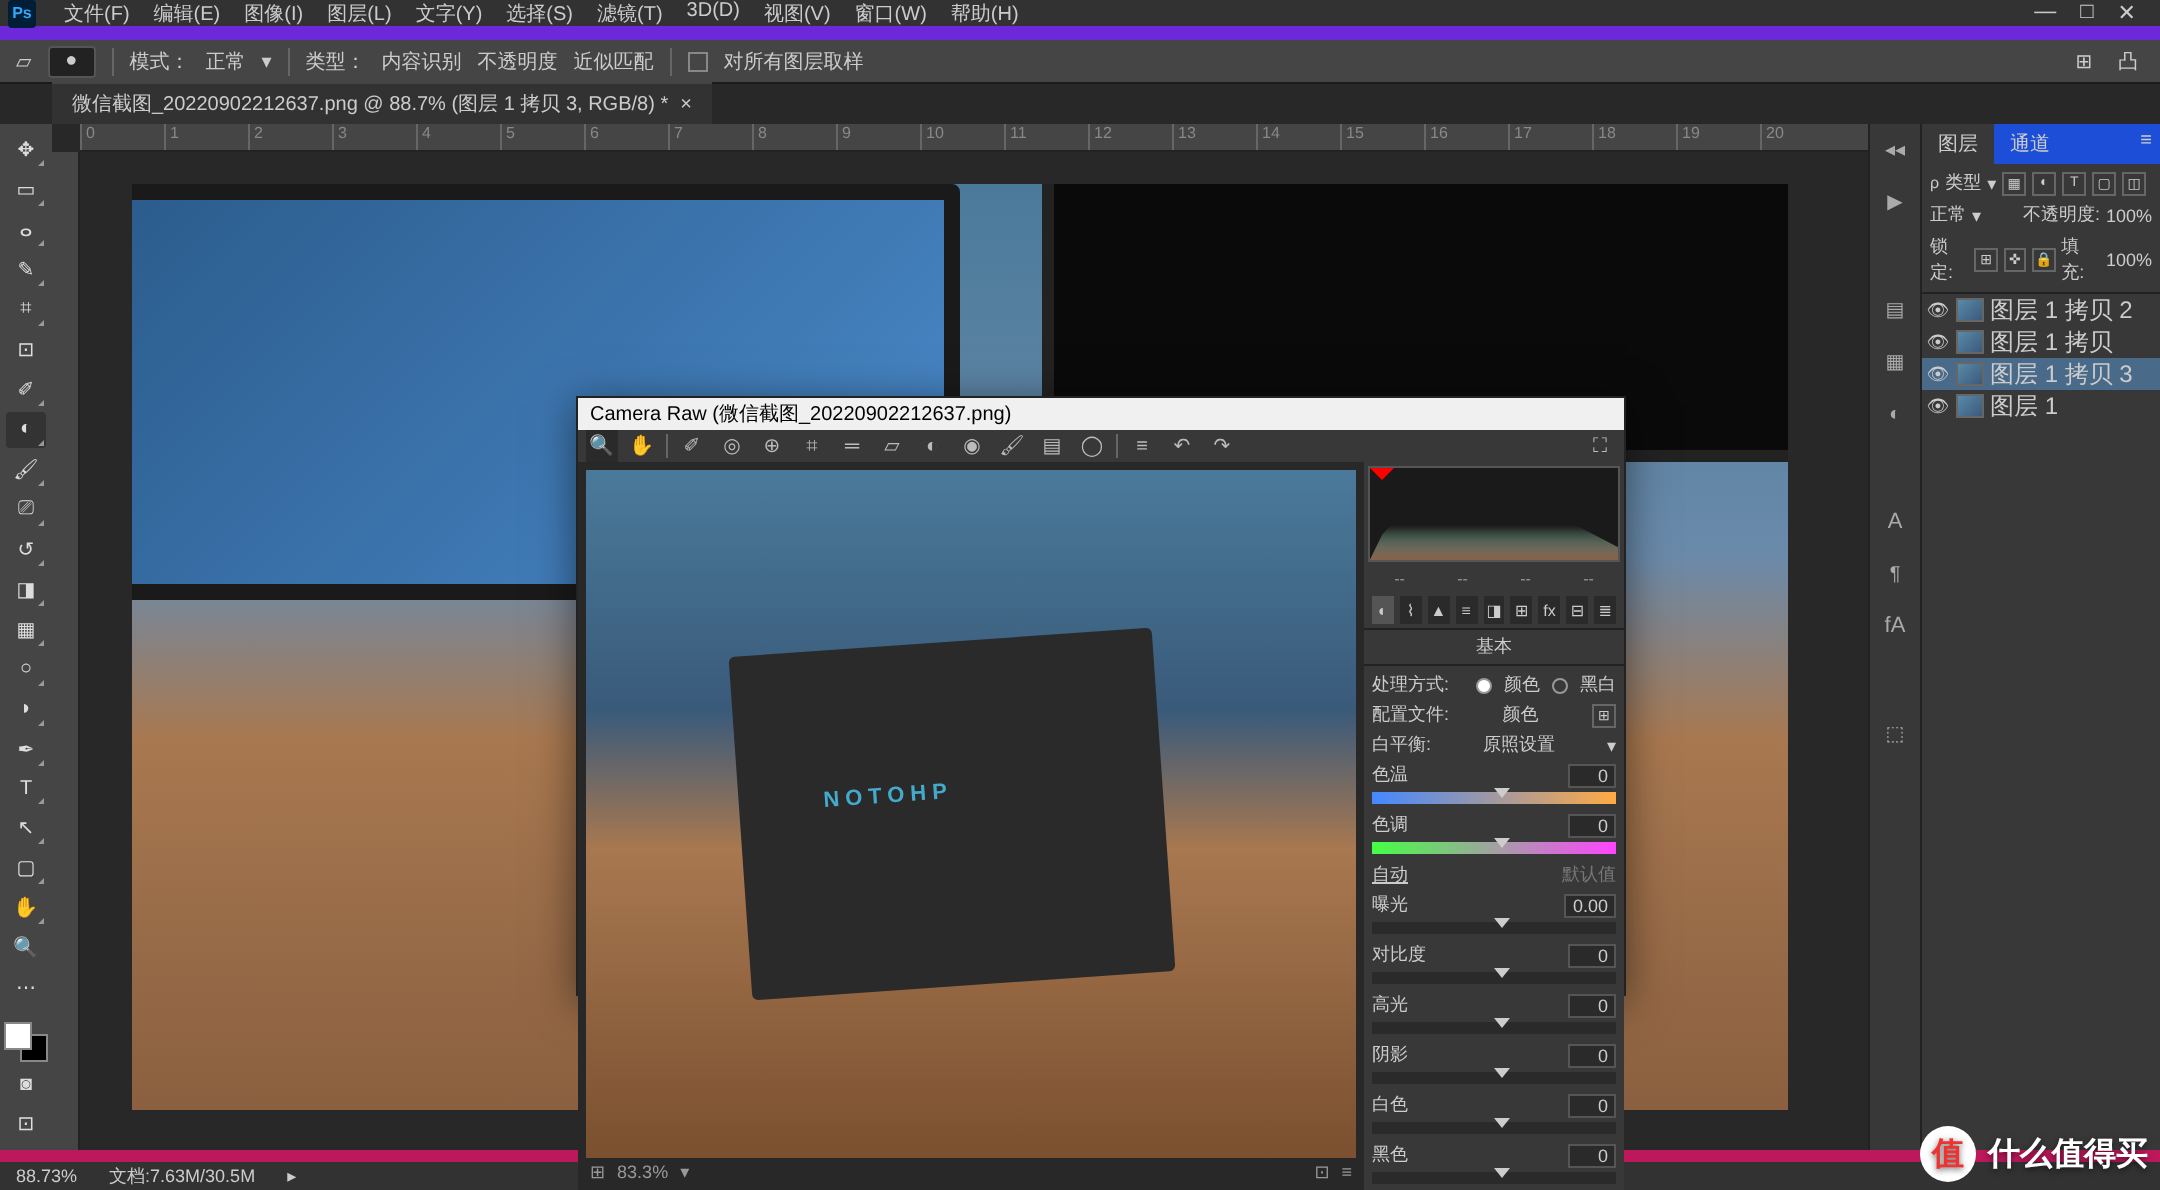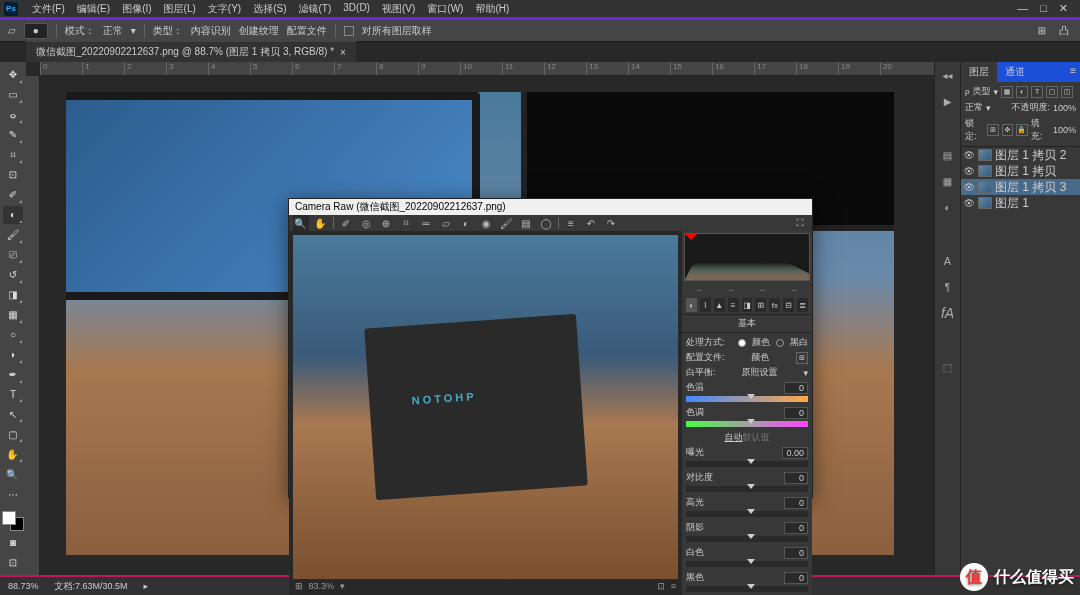--- a/index.html
+++ b/index.html
@@ -1,19 +1,19 @@
 <!DOCTYPE html>
 <html><head>
 <meta charset="utf-8">
 <style>
 * { margin: 0; padding: 0; box-sizing: border-box; font-family: "Microsoft YaHei", sans-serif; }
 body { background: #323232; color: #ccc; font-size: 10px; overflow: hidden; width: 1080px; height: 595px; position: relative; }
 
 
-.menubar { height: 20px; background: #323232; display: flex; align-items: center; padding: 0 4px; border-bottom: 3px solid #6d28d9; }
+.menubar { height: 20px; background: #323232; display: flex; align-items: center; padding: 0 4px; border-bottom: 7px solid #6d28d9; }
 .ps-logo { width: 14px; height: 14px; background: #001e36; border-radius: 2px; display: flex; align-items: center; justify-content: center; color: #31a8ff; font-size: 8px; font-weight: bold; margin-right: 8px; }
 .menubar-item { padding: 2px 6px; cursor: pointer; font-size: 10px; }
 .window-controls { margin-left: auto; display: flex; gap: 12px; padding-right: 8px; }
 .wc { font-size: 11px; cursor: pointer; }
 
 
 .optionsbar { height: 22px; background: #454545; display: flex; align-items: center; padding: 0 8px; font-size: 10px; border-bottom: 1px solid #1a1a1a; gap: 8px; }
 .swatch-brush { width: 24px; height: 16px; background: #222; border: 1px solid #555; border-radius: 2px; display:flex; align-items:center; justify-content:center;}
 .opt-sep { width: 1px; height: 14px; background: #666; }
 .checkbox { width: 10px; height: 10px; border: 1px solid #888; display: inline-block; vertical-align: middle; }
@@ -59,21 +59,21 @@
 .opt-row { display:flex; align-items:center; gap:3px; }
 .mini-icon { width:12px;height:12px; border:1px solid #666; font-size:7px; display:flex;align-items:center;justify-content:center;}
 .layers-list { flex:1; }
 .layer-row { display:flex; align-items:center; height:16px; padding:0 2px; gap:3px; cursor:pointer;}
 .layer-row.sel { background:#4a6a8a; }
 .eye { width:12px; text-align:center; font-size:9px;}
 .thumb { width:14px; height:12px; background:linear-gradient(135deg,#5a8aaa,#3a5a7a); border:1px solid #666;}
 .layer-name { font-size:12px; }
 
 
-.statusbar { height: 20px; background: #323232; display:flex; align-items:center; padding:0 8px; font-size:9px; gap:16px; border-top:2px solid #be185d;}
+.statusbar { height: 20px; background: #323232; display:flex; align-items:center; padding:0 8px; font-size:9px; gap:16px; border-top:6px solid #be185d;}
 
 
 .cr-dialog { position: absolute; top: 198px; left: 288px; width: 525px; height: 300px; background: #454545; border: 1px solid #222; box-shadow: 0 4px 20px rgba(0,0,0,0.5); display:flex; flex-direction:column;}
 .cr-title { height: 16px; background: #f0f0f0; color: #000; font-size: 10px; padding: 1px 6px; display:flex; align-items:center;}
 .cr-toolbar { height: 18px; background: #383838; display:flex; align-items:center; padding:0 4px; gap:4px;}
 .cr-tool { width:16px; height:16px; display:flex; align-items:center; justify-content:center; cursor:pointer; font-size:10px; color:#bbb;}
 .cr-tool.selr { background:#2a2a2a; }
 .cr-body { flex:1; display:flex; }
 .cr-preview { flex:1; background:#282828; padding:4px; position:relative;}
 .cr-img { width:100%; height:calc(100% - 14px); background:linear-gradient(to bottom,#4a7a9a 0%,#3a5a7a 35%,#a87850 55%,#7a5030 100%); position:relative;}
@@ -133,22 +133,22 @@
 <div class="optionsbar">
   <span>▱</span>
   <span class="swatch-brush">●</span>
   <span class="opt-sep"></span>
   <span>模式：</span>
   <span>正常</span>
   <span>▾</span>
   <span class="opt-sep"></span>
   <span>类型：</span>
   <span>内容识别</span>
-  <span>创建纹理</span>
-  <span>配置文件</span>
+  <span>不透明度</span>
+  <span>近似匹配</span>
   <span class="opt-sep"></span>
   <span class="checkbox"></span>
   <span>对所有图层取样</span>
   <div class="panel-toggle">
     <span class="icon-btn">⊞</span>
     <span class="icon-btn">凸</span>
   </div>
 </div>
 
 <div class="tabbar">
@@ -228,21 +228,21 @@
   <div class="right-strip">
     <div class="strip-icon">◂◂</div>
     <div class="strip-icon">▶</div>
     <div style="height:20px"></div>
     <div class="strip-icon">▤</div>
     <div class="strip-icon">▦</div>
     <div class="strip-icon">◐</div>
     <div style="height:20px"></div>
     <div class="strip-icon" style="font-size:11px">A</div>
     <div class="strip-icon">¶</div>
-    <div class="strip-icon" style="font-style:italic;font-size:14px">fA</div>
+    <div class="strip-icon" style="font-size:11px">fA</div>
     <div style="height:20px"></div>
     <div class="strip-icon">⬚</div>
   </div>
 
   <div class="panels">
     <div class="panel-tabs">
       <div class="panel-tab active">图层</div>
       <div class="panel-tab">通道</div>
       <span style="margin-left:auto;padding:3px 4px;cursor:pointer">≡</span>
     </div>
@@ -385,21 +385,21 @@
         <div class="cr-ctrl-row">
             <span class="lbl">色温</span>
             <span class="val">0</span>
           </div>
         <div class="cr-slider grad1"></div>
         <div class="cr-ctrl-row">
             <span class="lbl">色调</span>
             <span class="val">0</span>
           </div>
         <div class="cr-slider grad2"></div>
-        <div class="cr-ctrl-row" style="justify-content:center;">
+        <div class="cr-ctrl-row" style="justify-content:space-between;">
           <span style="text-decoration:underline">自动</span>
           <span style="color:#777">默认值</span>
         </div>
         <div class="cr-ctrl-row">
             <span class="lbl">曝光</span>
             <span class="val">0.00</span>
           </div>
         <div class="cr-slider"></div>
         <div class="cr-ctrl-row">
             <span class="lbl">对比度</span>

